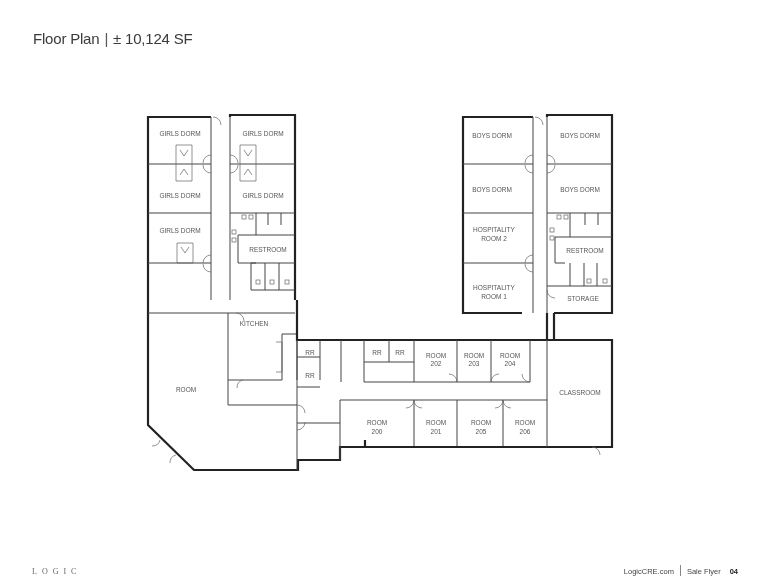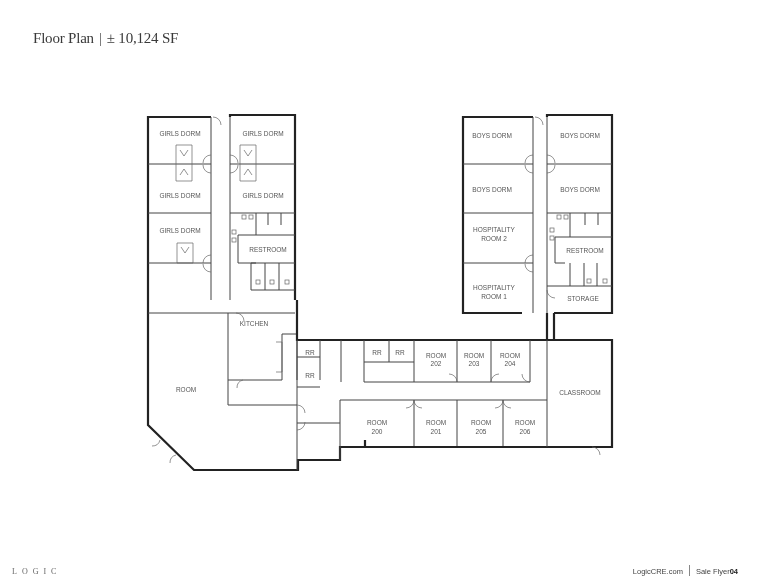--- a/index.html
+++ b/index.html
@@ -1,23 +1,23 @@
 <!DOCTYPE html>
 <html><head>
 <meta charset="utf-8">
 <style>
   html, body { margin: 0; padding: 0; background: #ffffff; }
   body { width: 760px; height: 588px; position: relative; overflow: hidden; font-family: "Liberation Sans", sans-serif; }
-  .title { position: absolute; left: 33px; top: 30px; font-size: 15px; color: #3a3a3a; letter-spacing: -0.2px; font-family: Liberation Serif, serif; }
+  .title { position: absolute; left: 33px; top: 30px; font-size: 15px; color: #3a3a3a; letter-spacing: -0.2px; }
   .title .sep { margin: 0 5px; color: #555; }
   .plan { position: absolute; left: 0; top: 0; }
-  .footer-logo { position: absolute; left: 12px; top: 567px; font-family: "Liberation Serif", serif; font-size: 8px; letter-spacing: 5px; color: #666; }
+  .footer-logo { position: absolute; left: 32px; top: 567px; font-family: "Liberation Serif", serif; font-size: 8px; letter-spacing: 5px; color: #666; }
   .footer-right { position: absolute; right: 22px; top: 565px; font-size: 7.5px; color: #444; display: flex; align-items: flex-end; }
   .footer-right .divider { display: inline-block; width: 1px; height: 11px; background: #888; margin: 0 6px; }
-  .footer-right .page { font-weight: bold; color: #222; }
+  .footer-right .page { font-weight: bold; margin-left: 9px; color: #222; }
   svg text { font-family: "Liberation Sans", sans-serif; font-size: 6.5px; fill: #555; text-anchor: middle; }
   .ow { stroke: #222; stroke-width: 2.2; fill: none; }
   .iw { stroke: #444; stroke-width: 1; fill: none; }
   .dr { stroke: #666; stroke-width: 0.7; fill: none; }
 </style>
 </head>
 <body>
 
 <div class="title">
   <span>Floor Plan</span><span class="sep">|</span><span>± 10,124 SF</span>

